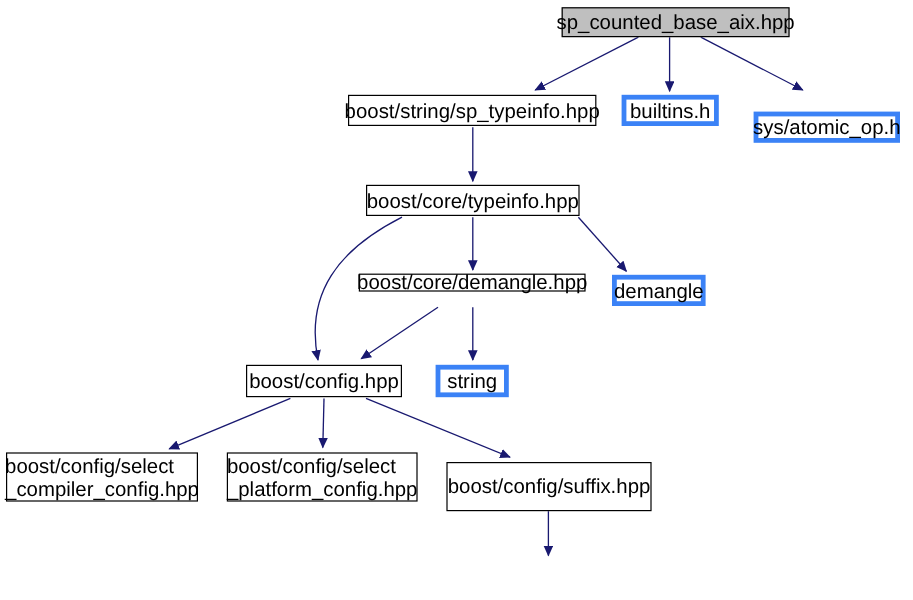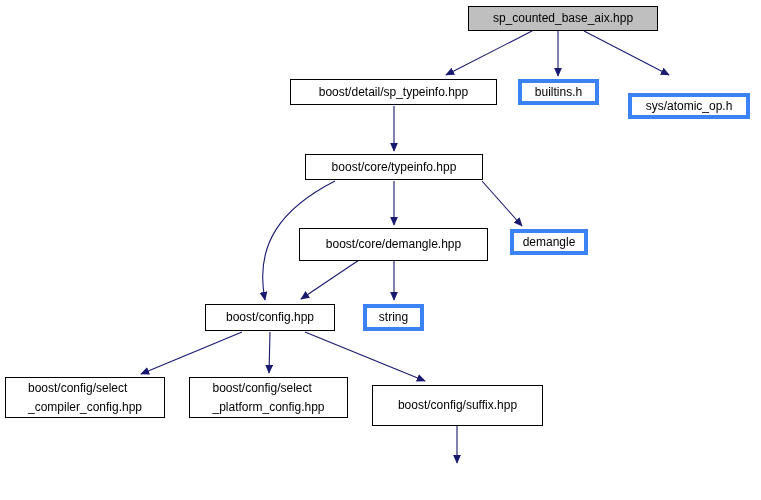--- a/index.html
+++ b/index.html
@@ -23,21 +23,21 @@
     height: 500px;
     z-index: 1;
   }
   .node {
     position: absolute;
     z-index: 2;
     box-sizing: border-box;
     background: #ffffff;
     border: 1px solid #000000;
     color: #000000;
-    font-size: 12px;
+    font-size: 17px;
     line-height: 19px;
     display: flex;
     align-items: center;
     justify-content: center;
     text-align: left;
     white-space: pre-line;
     padding: 0 4px;
   }
   .node.main {
     background: #bfbfbf;
@@ -73,29 +73,29 @@
     <path class="edge" d="M365,256 L301,299" marker-end="url(#arrow)"></path>
     <path class="edge" d="M394,256 L394,300" marker-end="url(#arrow)"></path>
     <path class="edge" d="M242,332 L141,374" marker-end="url(#arrow)"></path>
     <path class="edge" d="M270,332 L269,373" marker-end="url(#arrow)"></path>
     <path class="edge" d="M305,332 L425,381" marker-end="url(#arrow)"></path>
     <path class="edge" d="M457,412 L457,463" marker-end="url(#arrow)"></path>
   </svg>
 
   <div class="node main" style="left:468px; top:6px; width:190px; height:25px;">sp_counted_base_aix.hpp</div>
 
-  <div class="node" style="left:290px; top:79px; width:207px; height:26px;">boost/detail/sp_typeinfo.hpp</div>
+  <div class="node" style="left:290px; top:79px; width:207px; height:26px;">boost/string/sp_typeinfo.hpp</div>
 
   <div class="node external" style="left:518px; top:79px; width:81px; height:26px;">builtins.h</div>
 
   <div class="node external" style="left:628px; top:93px; width:122px; height:26px;">sys/atomic_op.h</div>
 
   <div class="node" style="left:305px; top:154px; width:178px; height:26px;">boost/core/typeinfo.hpp</div>
 
-  <div class="node" style="left:299px; top:228px; width:189px; height:33px;">boost/core/demangle.hpp</div>
+  <div class="node" style="left:299px; top:228px; width:189px; height:15px;">boost/core/demangle.hpp</div>
 
   <div class="node external" style="left:510px; top:229px; width:78px; height:26px;">demangle</div>
 
   <div class="node" style="left:205px; top:304px; width:130px; height:27px;">boost/config.hpp</div>
 
   <div class="node external" style="left:363px; top:304px; width:61px; height:27px;">string</div>
 
   <div class="node" style="left:5px; top:377px; width:160px; height:41px;">boost/config/select
 _compiler_config.hpp</div>
 

